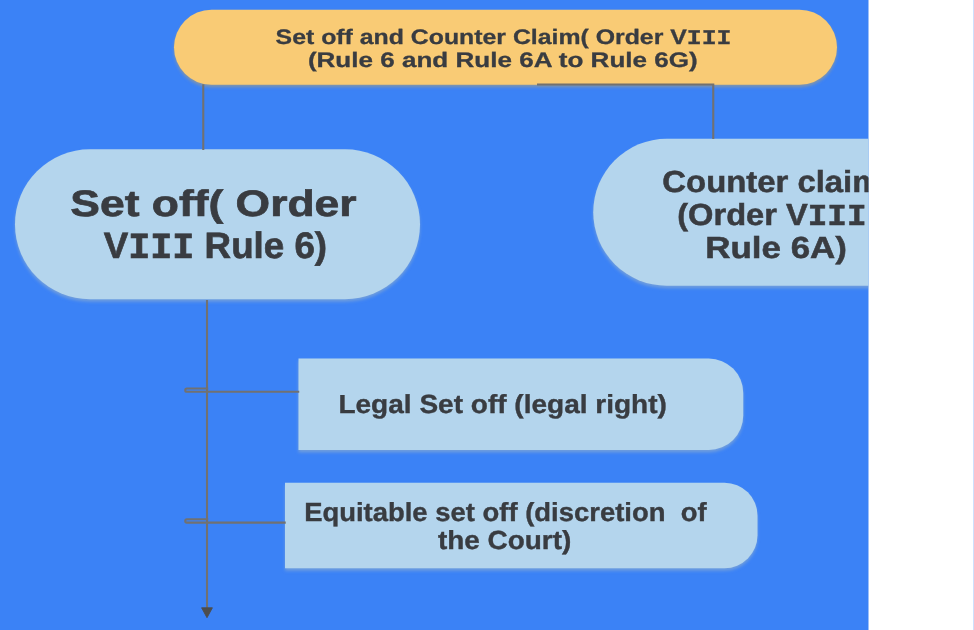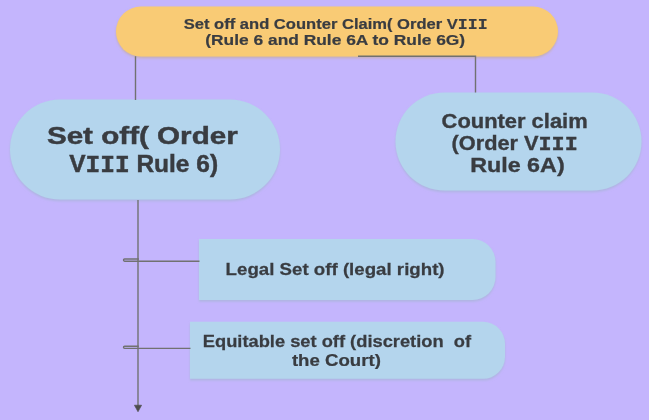--- a/index.html
+++ b/index.html
@@ -1,16 +1,16 @@
 <!DOCTYPE html>
 <html><head>
 <meta charset="utf-8">
 <style>
   html,body{margin:0;padding:0;background:#ffffff;}
-  #page{position:relative;width:649px;height:420px;background:#c4b5fd;overflow:hidden;}
+  #page{position:relative;width:579px;height:420px;background:#3b82f6;overflow:hidden;}
   svg{position:absolute;left:0;top:0;}
   text{font-family:"Liberation Sans",sans-serif;font-weight:bold;fill:#393c41;}
 </style>
 </head>
 <body>
 <div id="page">
 <svg width="649" height="420" viewBox="0 0 649 420">
   <defs>
     <filter id="soft" x="-10%" y="-10%" width="120%" height="130%">
       <feDropShadow dx="0" dy="1.6" stdDeviation="1.1" flood-color="#9bb4c8" flood-opacity="0.55"></feDropShadow>

